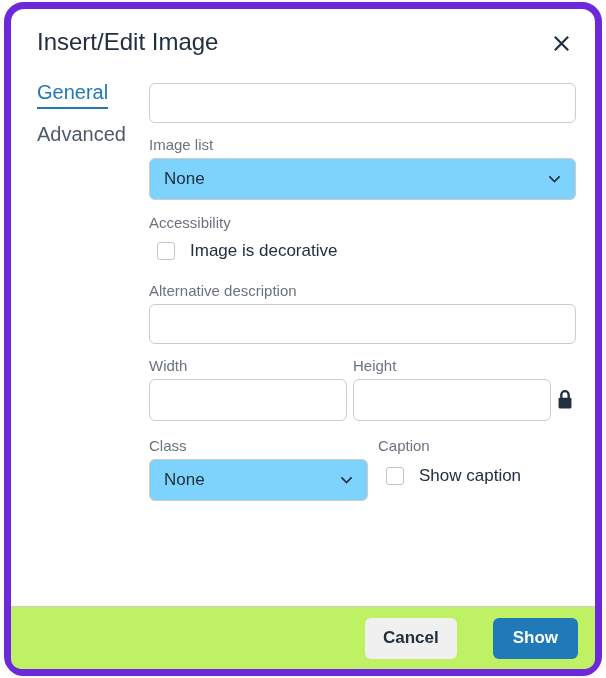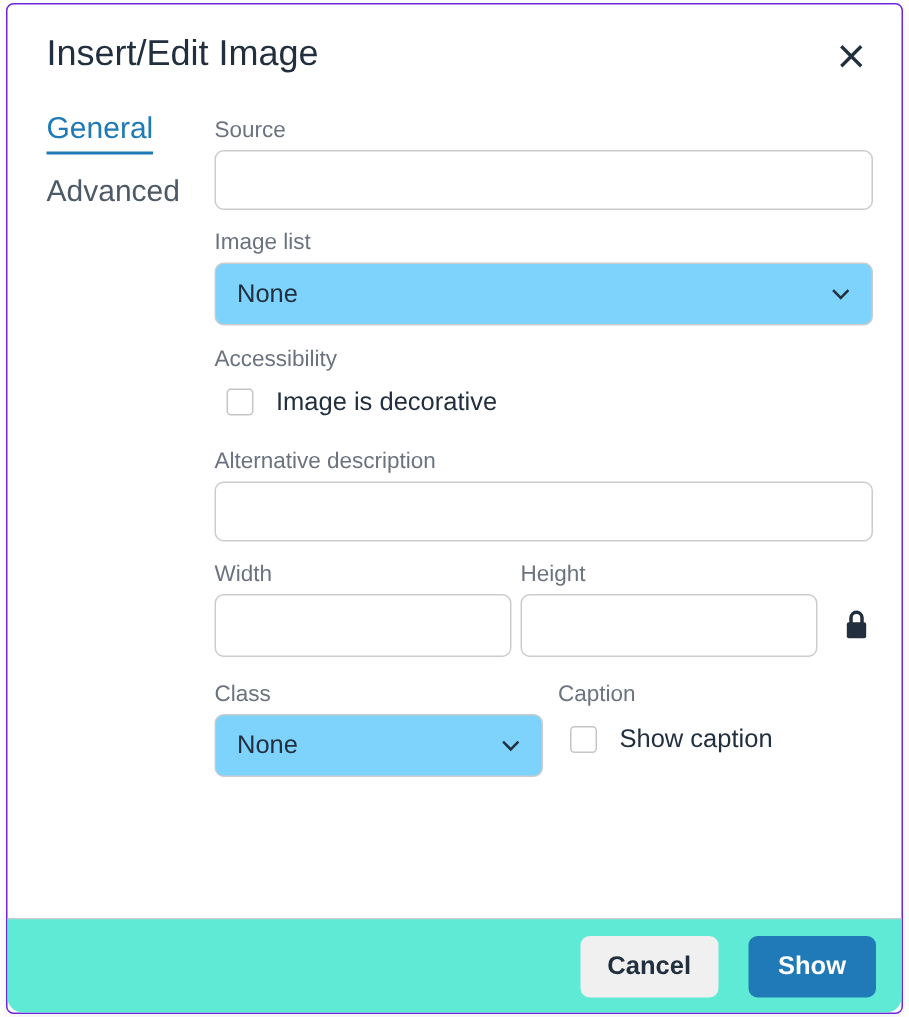--- a/index.html
+++ b/index.html
@@ -1,19 +1,19 @@
 <!DOCTYPE html>
 <html><head>
 <meta charset="utf-8">
 <style>
   * { box-sizing: border-box; margin: 0; padding: 0; }
   html, body { width: 606px; height: 678px; background: #fff; font-family: "Liberation Sans", sans-serif; }
   .dialog {
     position: absolute; left: 4px; top: 2px; width: 598px; height: 674px;
-    background: #fff; border: 1px solid #6d28d9; border-radius: 5px;
+    background: #fff; border: 7px solid #6d28d9; border-radius: 20px;
     box-shadow: 0 2px 8px rgba(0,0,0,.06);
     color: #222f3e;
   }
   
   .header { display: flex; justify-content: space-between; align-items: flex-start; padding: 18px 16px 0 26px; height: 48px; }
   .title { font-size: 24px; line-height: 30px; color: #222f3e; font-weight: normal; }
   .close-btn { width: 36px; height: 36px; border: none; background: transparent; display: flex; align-items: center; justify-content: center; cursor: pointer; margin-top: -2px; }
   .close-btn svg { width: 19px; height: 19px; stroke: #222f3e; stroke-width: 2.3; }
 
   
@@ -56,21 +56,21 @@
 
   .class-row { display: flex; align-items: flex-start; }
   .class-col { width: 219px; }
   .caption-col { margin-left: 10px; flex: 1; }
   .caption-col .checkbox-row { margin-top: 11px; }
 
   
   .footer {
     position: absolute; left: 0; right: 0; bottom: 0; height: 63px;
     border-top: 1px solid #cccccc; border-radius: 0 0 10px 10px;
-    display: flex; align-items: center; justify-content: flex-end; gap: 20px; padding: 0 17px; background: #5eead4;
+    display: flex; align-items: center; justify-content: flex-end; gap: 36px; padding: 0 17px; background: #bef264;
   }
   .btn {
     height: 41px; border: none; border-radius: 6px; font-family: "Liberation Sans", sans-serif;
     font-size: 17px; font-weight: bold; padding: 0 18px; cursor: pointer;
   }
   .btn-cancel { background: #f0f0f0; color: #222f3e; }
   .btn-save { background: #207ab7; color: #ffffff; padding: 0 20px; }
 </style>
 </head>
 <body>
@@ -96,21 +96,20 @@
         <span class="tab-inner">General</span>
       </div>
       <div class="tab inactive">
         <span class="tab-inner">Advanced</span>
       </div>
     </div>
 
     <div class="form">
 
       <div class="field">
-        <div class="field-label">Source</div>
         <input class="text-input" type="text" value="" style="">
       </div>
 
       <div class="field tight" style="margin-bottom:13px;">
         <div class="field-label">Image list</div>
         <div class="select">
           <span class="select-value">None</span>
           <span class="chev">
             <svg viewBox="0 0 20 20">
                 <polyline points="4,7 10,13 16,7"></polyline>

